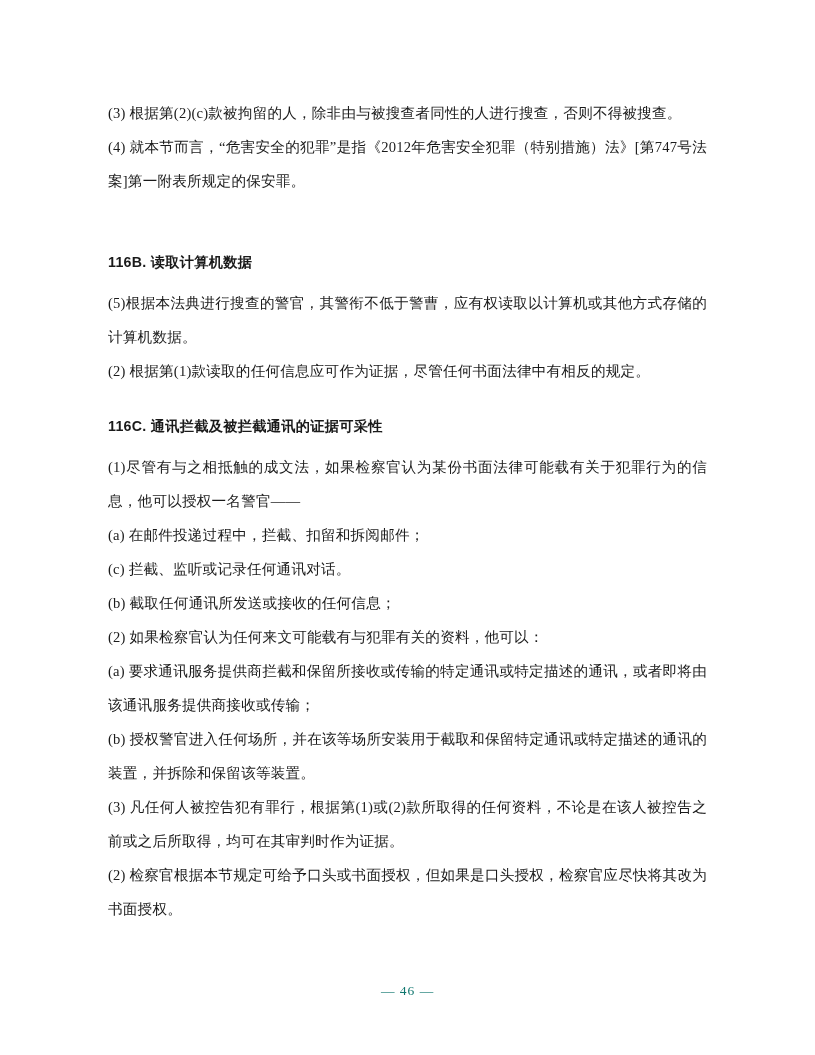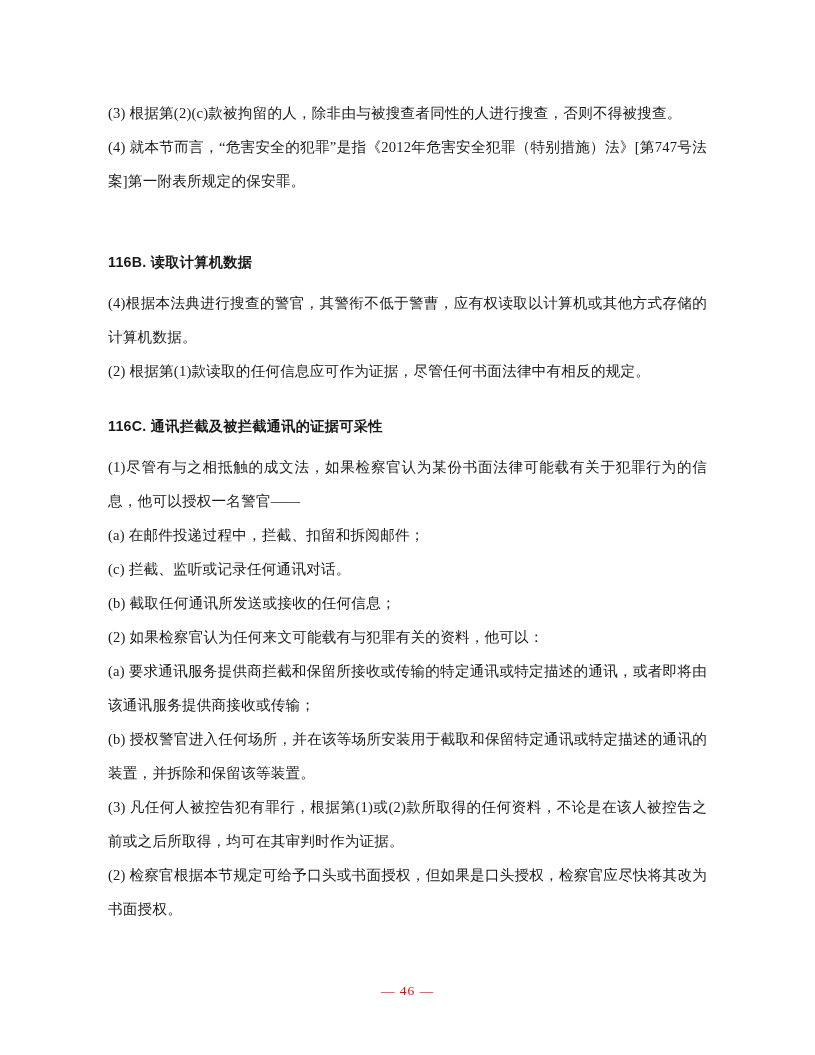--- a/index.html
+++ b/index.html
@@ -40,41 +40,41 @@
     margin: 24px 0 10px 0;
     letter-spacing: 0.3px;
   }
   .footer {
     position: absolute;
     left: 0;
     right: 0;
     bottom: 56px;
     text-align: center;
     font-size: 13.5px;
-    color: #b91c1c;
+    color: #0f766e;
     font-family: "Liberation Serif", "DejaVu Serif", serif;
     letter-spacing: 1px;
   }
   .spacer-block {
     height: 26px;
   }
 </style>
 </head>
 <body>
 
 <div class="page">
   <div class="body-text">
 
     <p class="para">(3) 根据第(2)(c)款被拘留的人，除非由与被搜查者同性的人进行搜查，否则不得被搜查。</p>
     <p class="para">(4) 就本节而言，“危害安全的犯罪”是指《2012年危害安全犯罪（特别措施）法》[第747号法案]第一附表所规定的保安罪。</p>
 
     <div class="spacer-block"></div>
 
     <h3 class="heading">116B. 读取计算机数据</h3>
-    <p class="para">(4)根据本法典进行搜查的警官，其警衔不低于警曹，应有权读取以计算机或其他方式存储的计算机数据。</p>
+    <p class="para">(5)根据本法典进行搜查的警官，其警衔不低于警曹，应有权读取以计算机或其他方式存储的计算机数据。</p>
     <p class="para">(2) 根据第(1)款读取的任何信息应可作为证据，尽管任何书面法律中有相反的规定。</p>
 
     <h3 class="heading">116C. 通讯拦截及被拦截通讯的证据可采性</h3>
     <p class="para">(1)尽管有与之相抵触的成文法，如果检察官认为某份书面法律可能载有关于犯罪行为的信息，他可以授权一名警官——</p>
     <p class="para">(a) 在邮件投递过程中，拦截、扣留和拆阅邮件；</p>
     <p class="para">(c) 拦截、监听或记录任何通讯对话。</p>
     <p class="para">(b) 截取任何通讯所发送或接收的任何信息；</p>
     <p class="para">(2) 如果检察官认为任何来文可能载有与犯罪有关的资料，他可以：</p>
     <p class="para">(a) 要求通讯服务提供商拦截和保留所接收或传输的特定通讯或特定描述的通讯，或者即将由该通讯服务提供商接收或传输；</p>
     <p class="para">(b) 授权警官进入任何场所，并在该等场所安装用于截取和保留特定通讯或特定描述的通讯的装置，并拆除和保留该等装置。</p>

